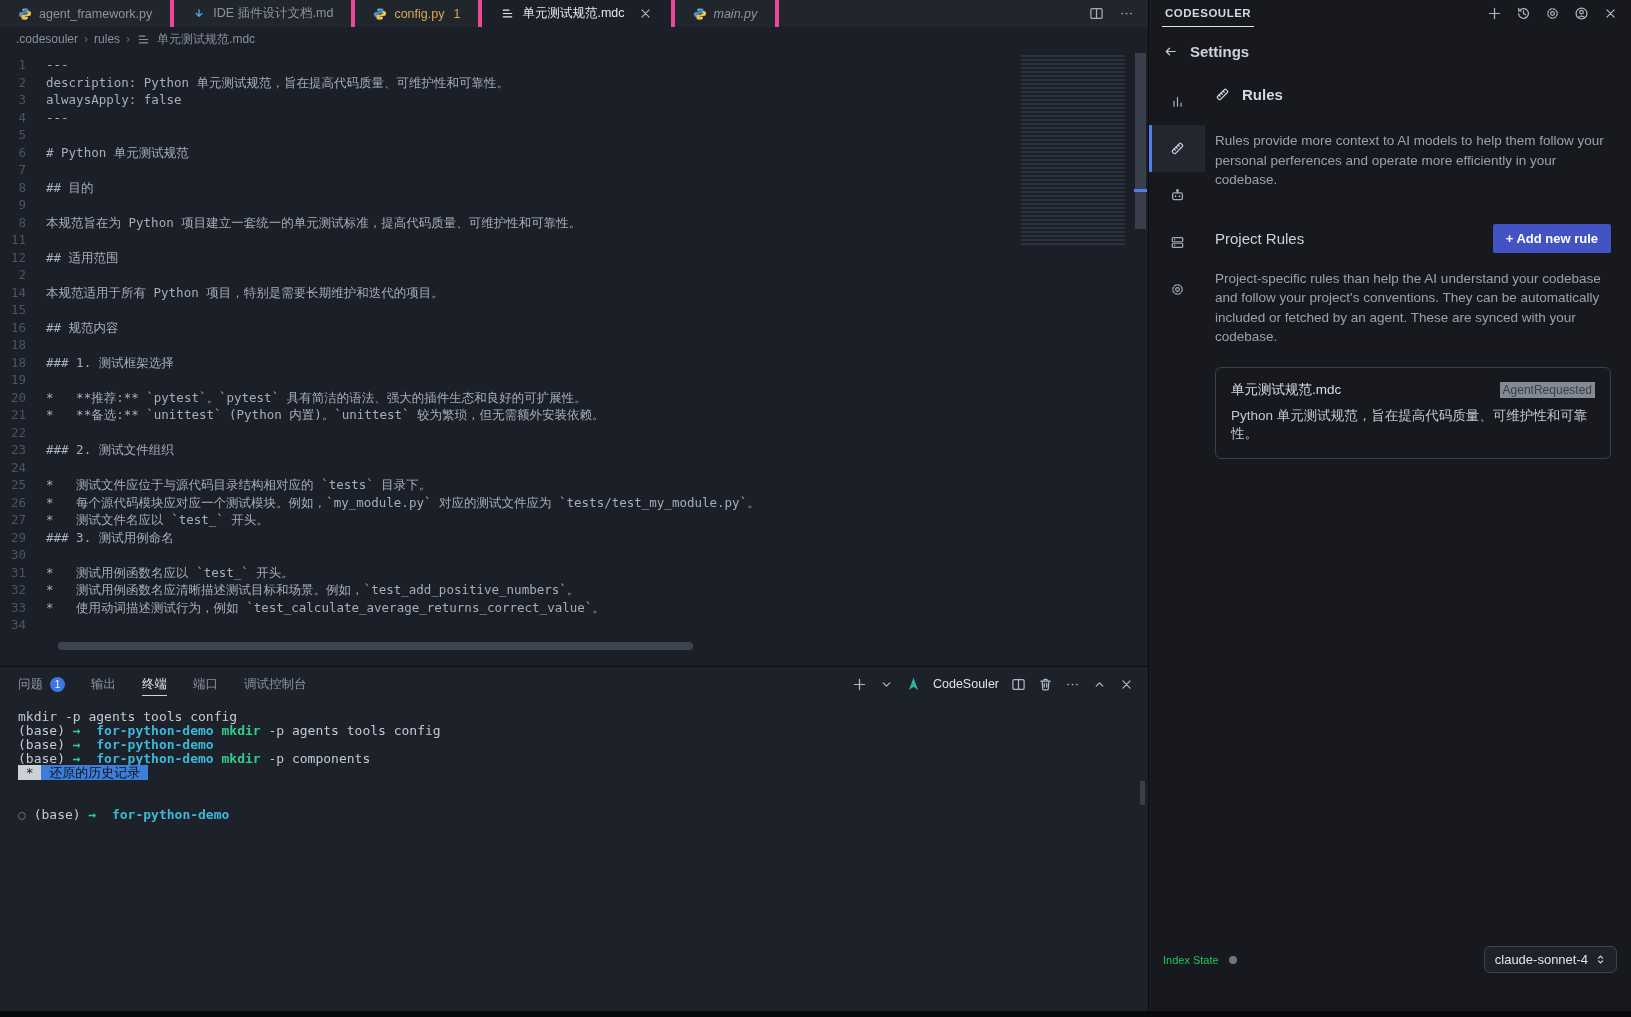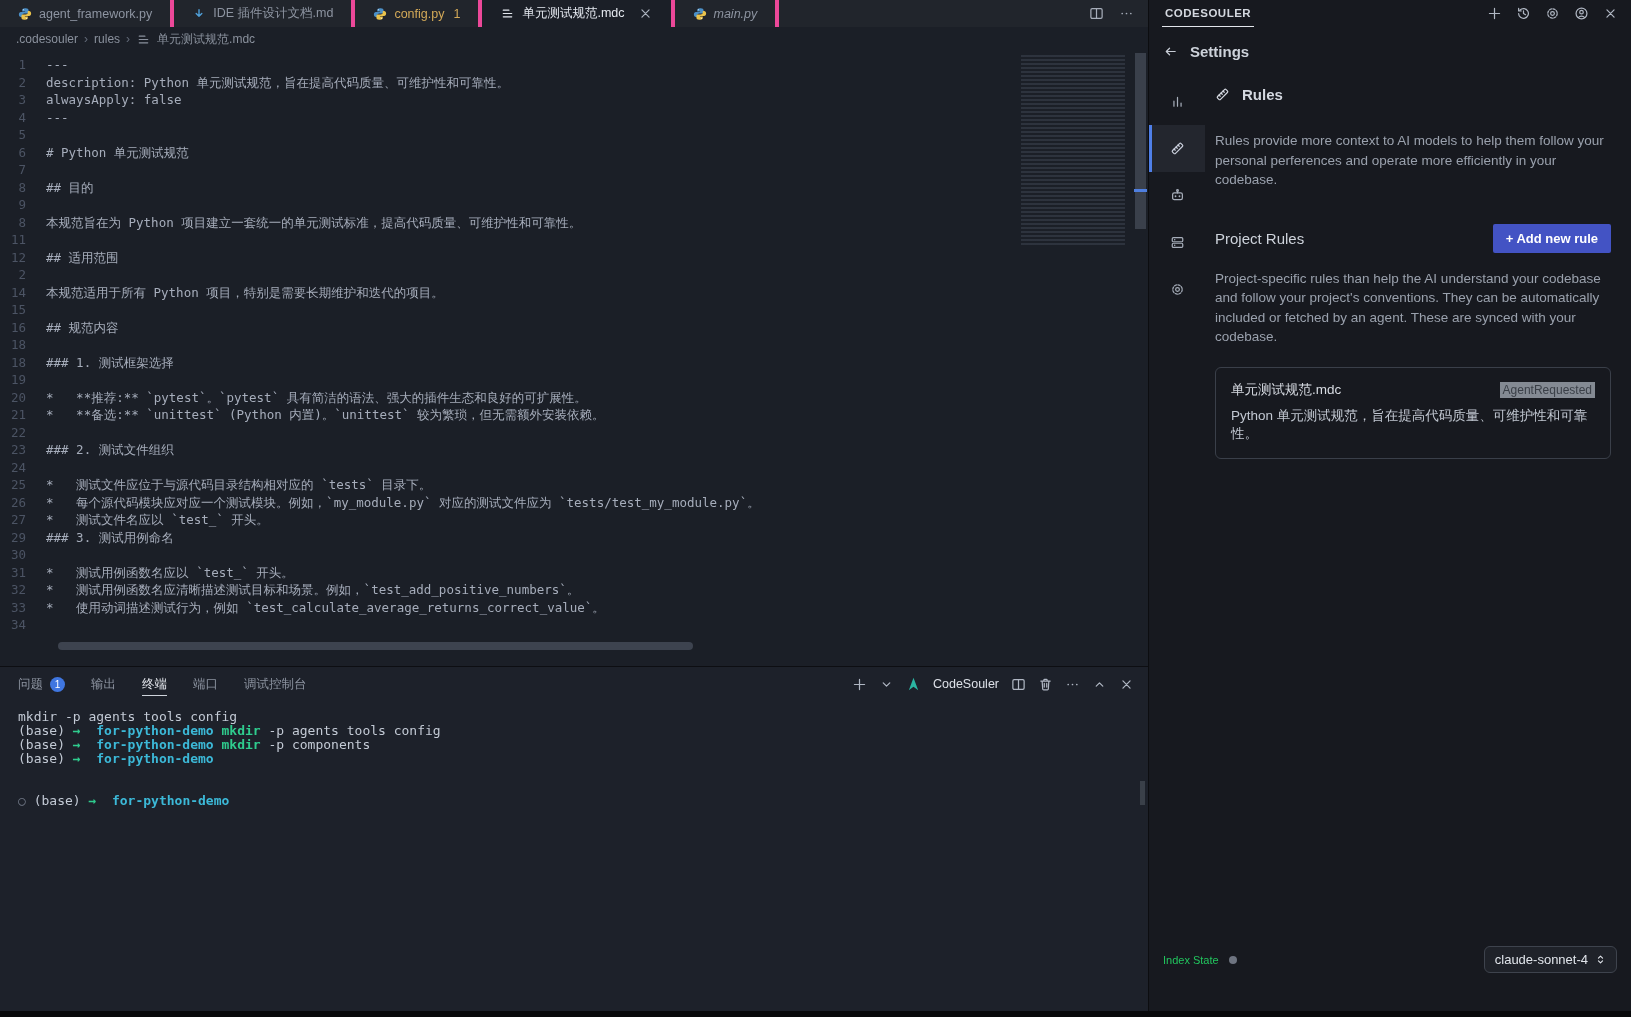--- a/index.html
+++ b/index.html
@@ -307,22 +307,23 @@
               <svg width="15" height="15" viewBox="0 0 16 16" fill="none" stroke="currentColor" stroke-width="1.3" stroke-linecap="round" stroke-linejoin="round">
                 <path d="M4.2 4.2l7.6 7.6M11.8 4.2l-7.6 7.6"></path>
               </svg>
             </span>
         </div>
       </div>
       <div id="term">
         <div id="term-thumb"></div>
       <div class="tline"><span class="c-fg">mkdir -p agents tools config</span></div>
           <div class="tline"><span class="c-fg">(base) </span><span class="c-green">→ </span><span class="c-fg"> </span><span class="c-cyan">for-python-demo </span><span class="c-green">mkdir </span><span class="c-fg">-p agents tools config</span></div>
+          <div class="tline"><span class="c-fg">(base) </span><span class="c-green">→ </span><span class="c-fg"> </span><span class="c-cyan">for-python-demo</span></div>
           <div class="tline"><span class="c-fg">(base) </span><span class="c-green">→ </span><span class="c-fg"> </span><span class="c-cyan">for-python-demo </span><span class="c-green">mkdir </span><span class="c-fg">-p components</span></div>
-          <div class="tline"><span class="c-fg">(base) </span><span class="c-green">→ </span><span class="c-fg"> </span><span class="c-cyan">for-python-demo</span></div>
+          <div class="tline"><span class="c-mark-star"> * </span><span class="c-mark-label"> 还原的历史记录 </span></div>
           <div class="tline">&nbsp;</div>
           <div class="tline">&nbsp;</div>
           <div class="tline"><span class="c-dim">○ </span><span class="c-fg">(base) </span><span class="c-green">→ </span><span class="c-fg"> </span><span class="c-cyan">for-python-demo</span></div>
         </div>
     </div>
   </div>
 
   <div id="side">
     <div id="side-head">
       <span class="side-title">CODESOULER</span>

